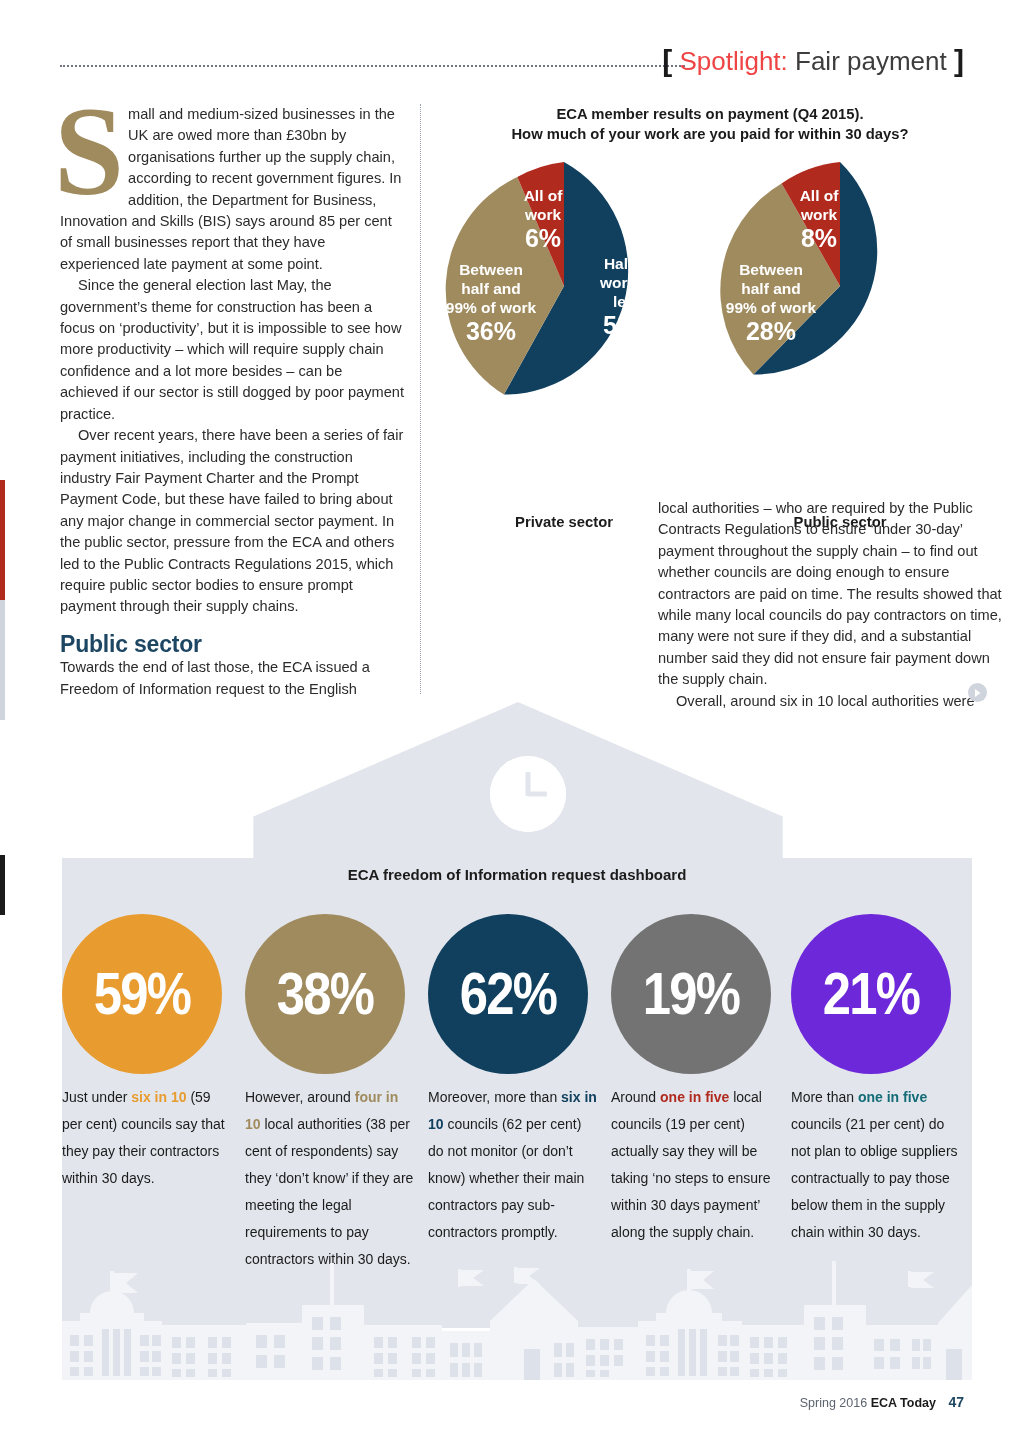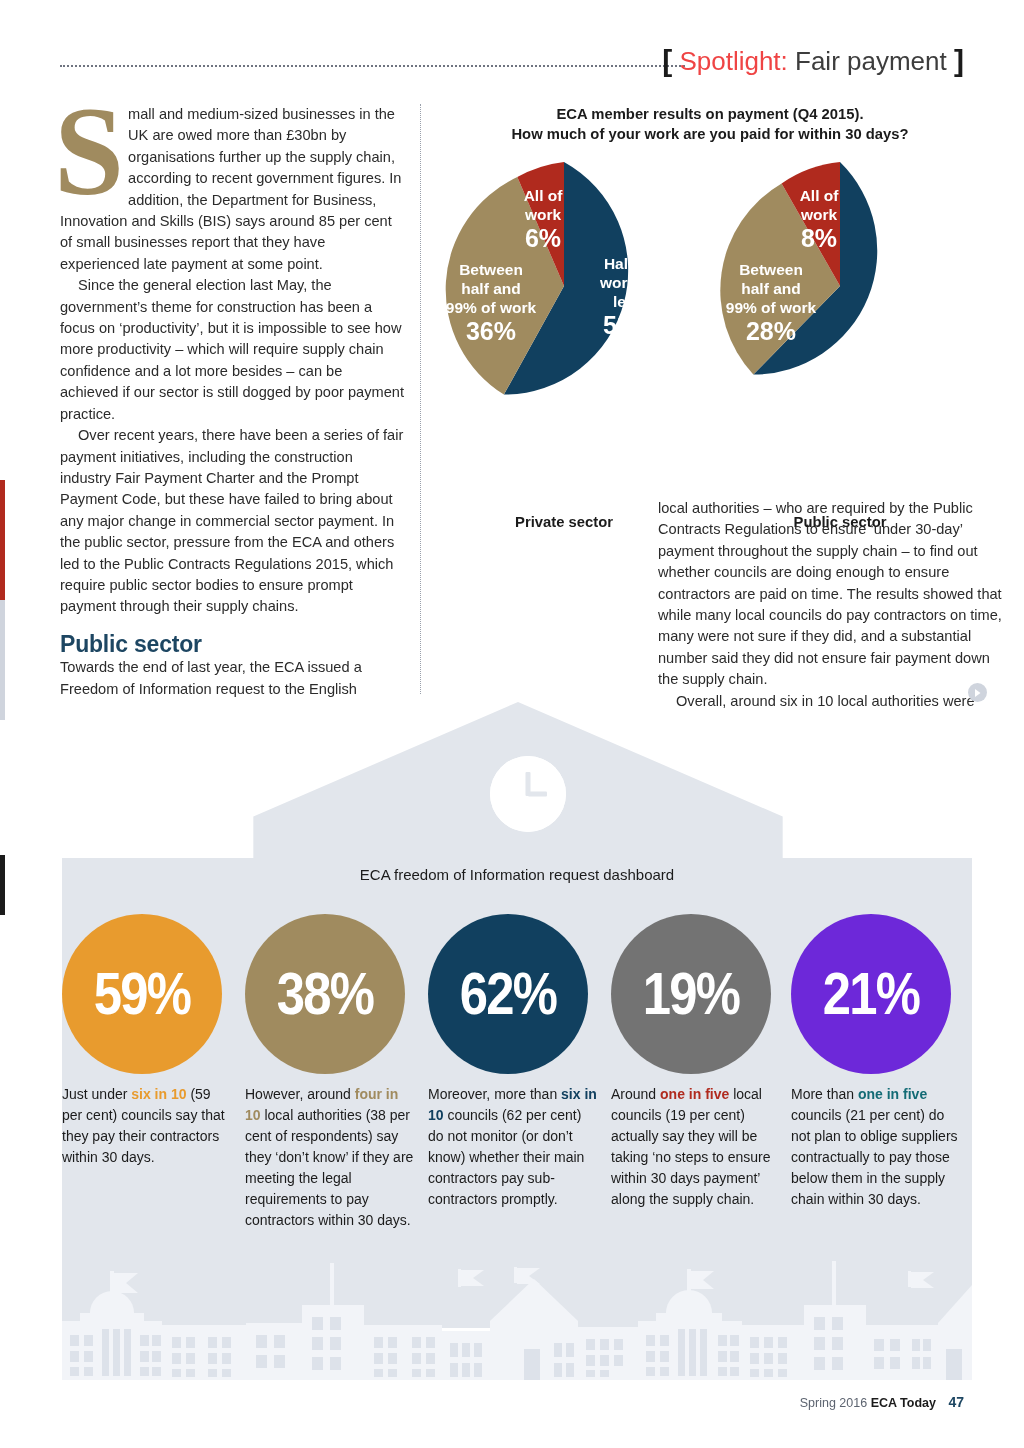--- a/index.html
+++ b/index.html
@@ -92,39 +92,39 @@
   .dash { position:absolute; left:0; top:700px; width:1024px; height:700px; }
   .dash-bg { position:absolute; left:62px; top:158px; width:910px; height:470px; background:#e2e6ec; }
   .roof { position:absolute; left:248px; top:0px; width:540px; height:160px; }
   .clockface {
     position:absolute; left:490px; top:756px; width:76px; height:76px;
     border-radius:50%; background:#ffffff;
   }
   .clockface svg { position:absolute; left:0; top:0; }
   .dash-title {
     position:absolute; left:62px; top:866px; width:910px;
-    text-align:center; font-size:15px; font-weight:400; color:#1b1b1b;
+    text-align:center; font-size:15px; font-weight:700; color:#1b1b1b;
   }
 
   
   .stats { position:absolute; left:62px; top:914px; width:910px; }
   .stat { position:absolute; width:170px; }
   .bubble {
     width:160px; height:160px; border-radius:50%;
     display:flex; align-items:center; justify-content:center;
     color:#fff; font-weight:700;
   }
   .bubble span {
     font-size:59px; line-height:59px; letter-spacing:-2px;
     font-family:"Liberation Sans Narrow","Liberation Sans", sans-serif;
     transform:scaleX(0.86); transform-origin:center;
     display:inline-block;
   }
   .stat-text {
-    margin-top:10px; font-size:14px; line-height:21px; color:#1b1b1b;
+    margin-top:10px; font-size:14px; line-height:27px; color:#1b1b1b;
     width:170px;
   }
   .stat-text b { font-weight:700; }
 
   
   .skyline { position:absolute; left:62px; top:1253px; width:910px; height:127px; }
 
   
   .footer {
     position:absolute; right:60px; bottom:38px;
@@ -152,21 +152,21 @@
     </div>
   </div>
 
   <div class="col-divider"></div>
 
   <div class="col left">
     <p><span class="dropcap">S</span><span>mall and medium-sized businesses in the UK are owed more than £30bn by organisations further up the supply chain, according to recent government figures. In addition, the Department for Business, Innovation and Skills (BIS) says around 85 per cent of small businesses report that they have experienced late payment at some point.</span></p>
     <p>Since the general election last May, the government’s theme for construction has been a focus on ‘productivity’, but it is impossible to see how more productivity – which will require supply chain confidence and a lot more besides – can be achieved if our sector is still dogged by poor payment practice.</p>
     <p>Over recent years, there have been a series of fair payment initiatives, including the construction industry Fair Payment Charter and the Prompt Payment Code, but these have failed to bring about any major change in commercial sector payment. In the public sector, pressure from the ECA and others led to the Public Contracts Regulations 2015, which require public sector bodies to ensure prompt payment through their supply chains.</p>
     <h2 class="sub">Public sector</h2>
-    <p style="text-indent:0">Towards the end of last year, the ECA issued a Freedom of Information request to the English</p>
+    <p style="text-indent:0">Towards the end of last those, the ECA issued a Freedom of Information request to the English</p>
   </div>
 
   <div class="col right">
     <p>local authorities – who are required by the Public Contracts Regulations to ensure ‘under 30-day’ payment throughout the supply chain – to find out whether councils are doing enough to ensure contractors are paid on time. The results showed that while many local councils do pay contractors on time, many were not sure if they did, and a substantial number said they did not ensure fair payment down the supply chain.</p>
     <p>Overall, around six in 10 local authorities were</p>
   </div>
 
   <div class="arrow-badge">
     <svg width="9" height="10" viewBox="0 0 9 10">
         <path d="M2 1 L7.5 5 L2 9 Z" fill="#ffffff"></path>

